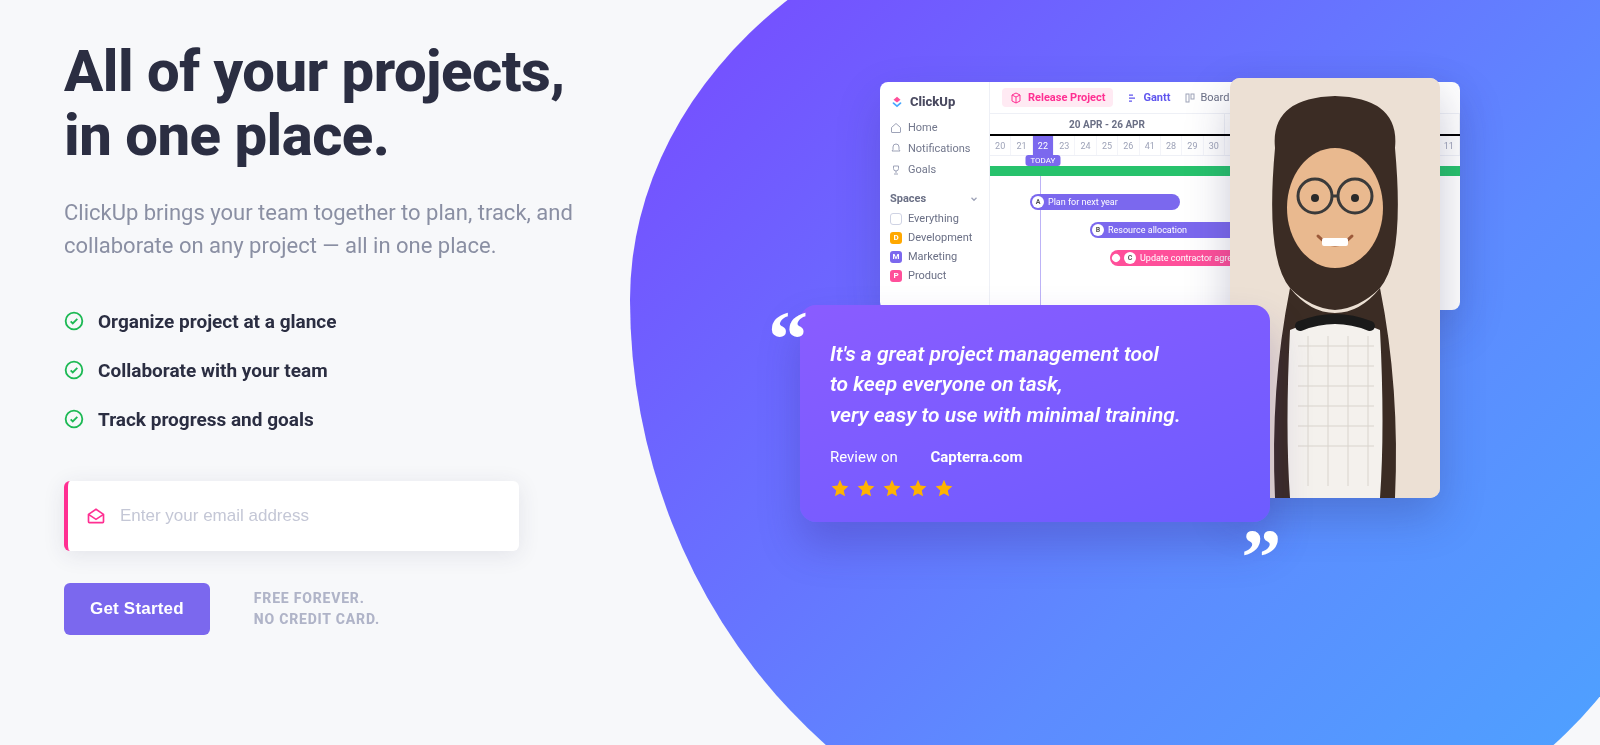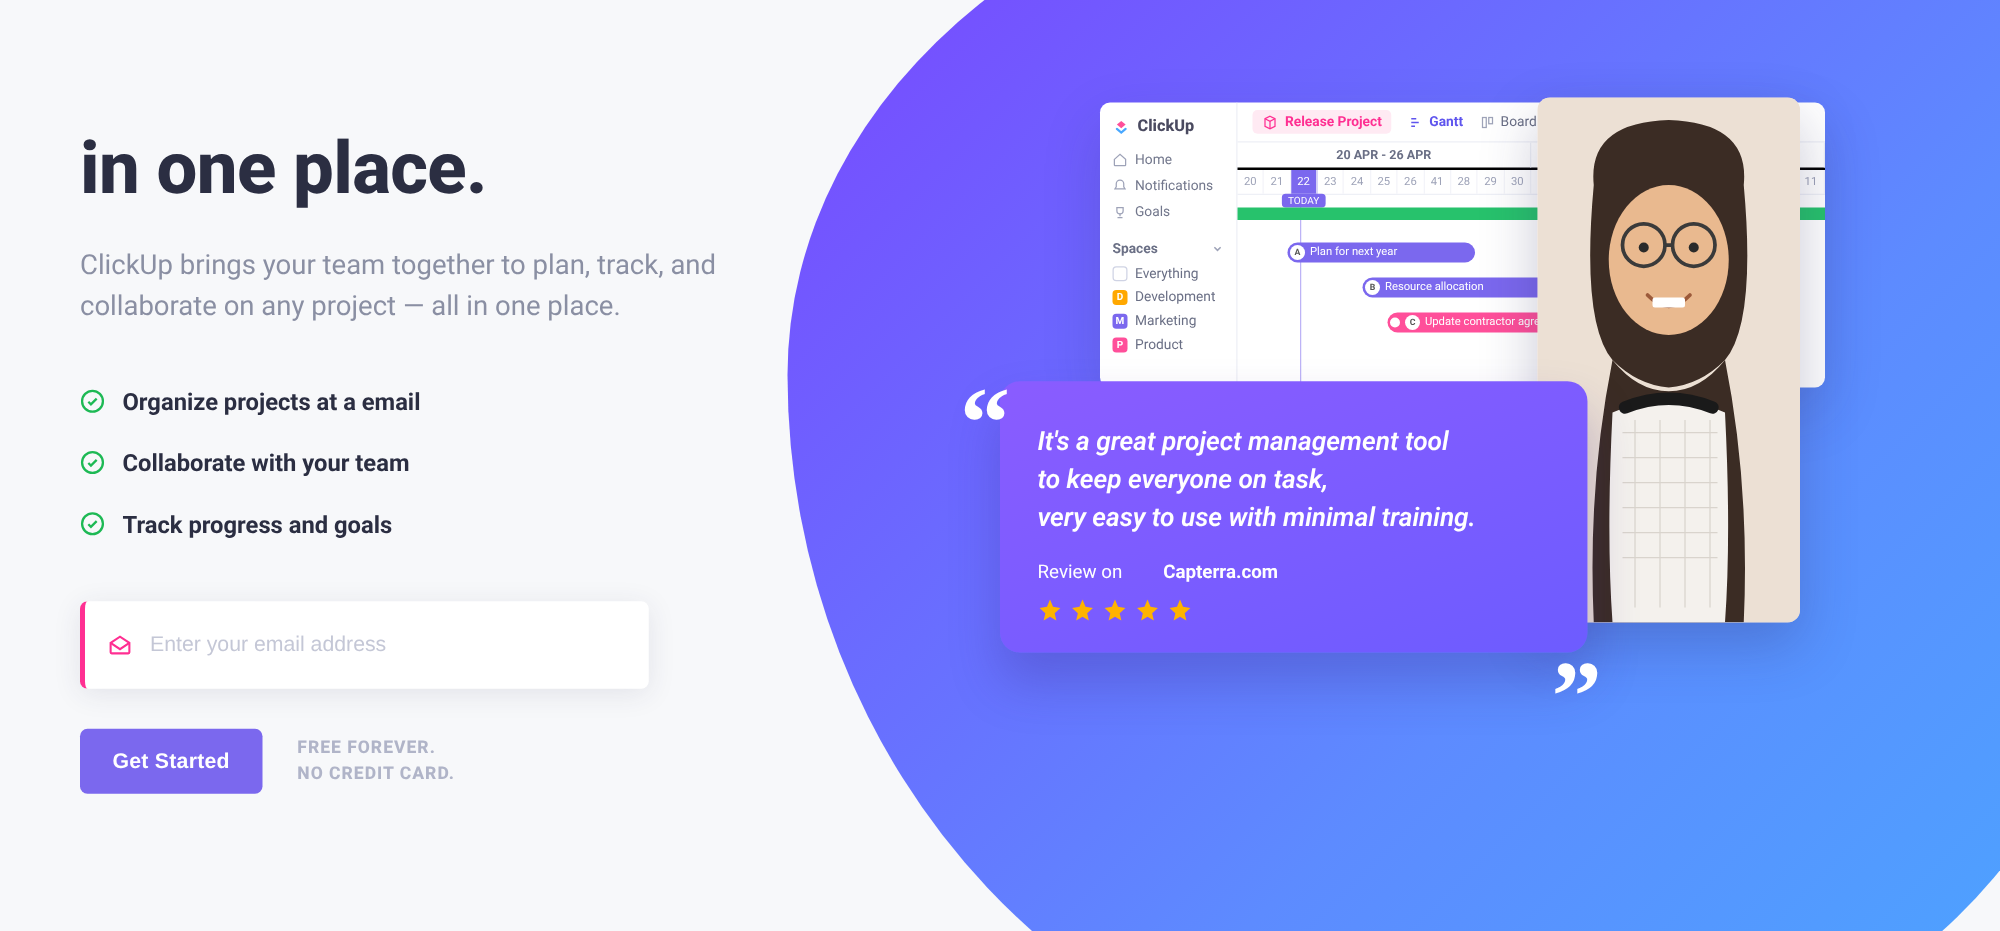--- a/index.html
+++ b/index.html
@@ -36,21 +36,21 @@
     width: 455px; height: 70px; background: #fff; border-radius: 6px;
     box-shadow: 0 4px 22px rgba(50,50,93,0.1);
     display: flex; align-items: center; padding: 0 18px;
     border-left: 4px solid #ff2f92;
   }
   .mail-icon { width: 20px; height: 20px; margin-right: 14px; }
   .mail-icon svg { width: 20px; height: 20px; display: block; stroke:#ff2f92; }
   .email-input { border: none; outline: none; font-size: 17px; color: #555; width: 100%; background: transparent; }
   .email-input::placeholder { color: #c4c7d6; }
 
-  .cta-row { margin-top: 32px; display: flex; align-items: center; gap: 28px; }
+  .cta-row { margin-top: 32px; display: flex; align-items: center; gap: 44px; }
   .cta-btn {
     background: #7B68EE; color: #fff; font-weight: 800; font-size: 17px;
     padding: 16px 26px; border: none; border-radius: 6px; cursor: pointer;
     letter-spacing: 0.2px;
   }
   .cta-note { font-size: 14px; font-weight: 800; color: #b0b4c8; letter-spacing: 0.8px; line-height: 1.5; }
 
   
   .shot {
     position: absolute; z-index: 1;
@@ -130,34 +130,34 @@
   }
   .person svg{width:100%;height:100%;display:block;}
 </style>
 </head>
 <body>
 
 <div class="bg-blob"></div>
 
 <div class="content">
   <h1 class="headline">
-    <br>
+    <span>All of your projects,</span><br>
     <span>in one place.</span>
   </h1>
   <p class="subhead">ClickUp brings your team together to plan, track, and collaborate on any project — all in one place.</p>
 
   <div class="bullets">
     <div class="bullet">
       <span class="check">
           <svg viewBox="0 0 24 24" fill="none" stroke="#1db954" stroke-width="2.2">
             <circle cx="12" cy="12" r="10"></circle>
             <path d="M8 12.5l2.5 2.5L16 9.5"></path>
           </svg>
         </span>
-      <span>Organize projects at a email</span>
+      <span>Organize project at a glance</span>
     </div>
     <div class="bullet">
       <span class="check">
           <svg viewBox="0 0 24 24" fill="none" stroke="#1db954" stroke-width="2.2">
             <circle cx="12" cy="12" r="10"></circle>
             <path d="M8 12.5l2.5 2.5L16 9.5"></path>
           </svg>
         </span>
       <span>Collaborate with your team</span>
     </div>

